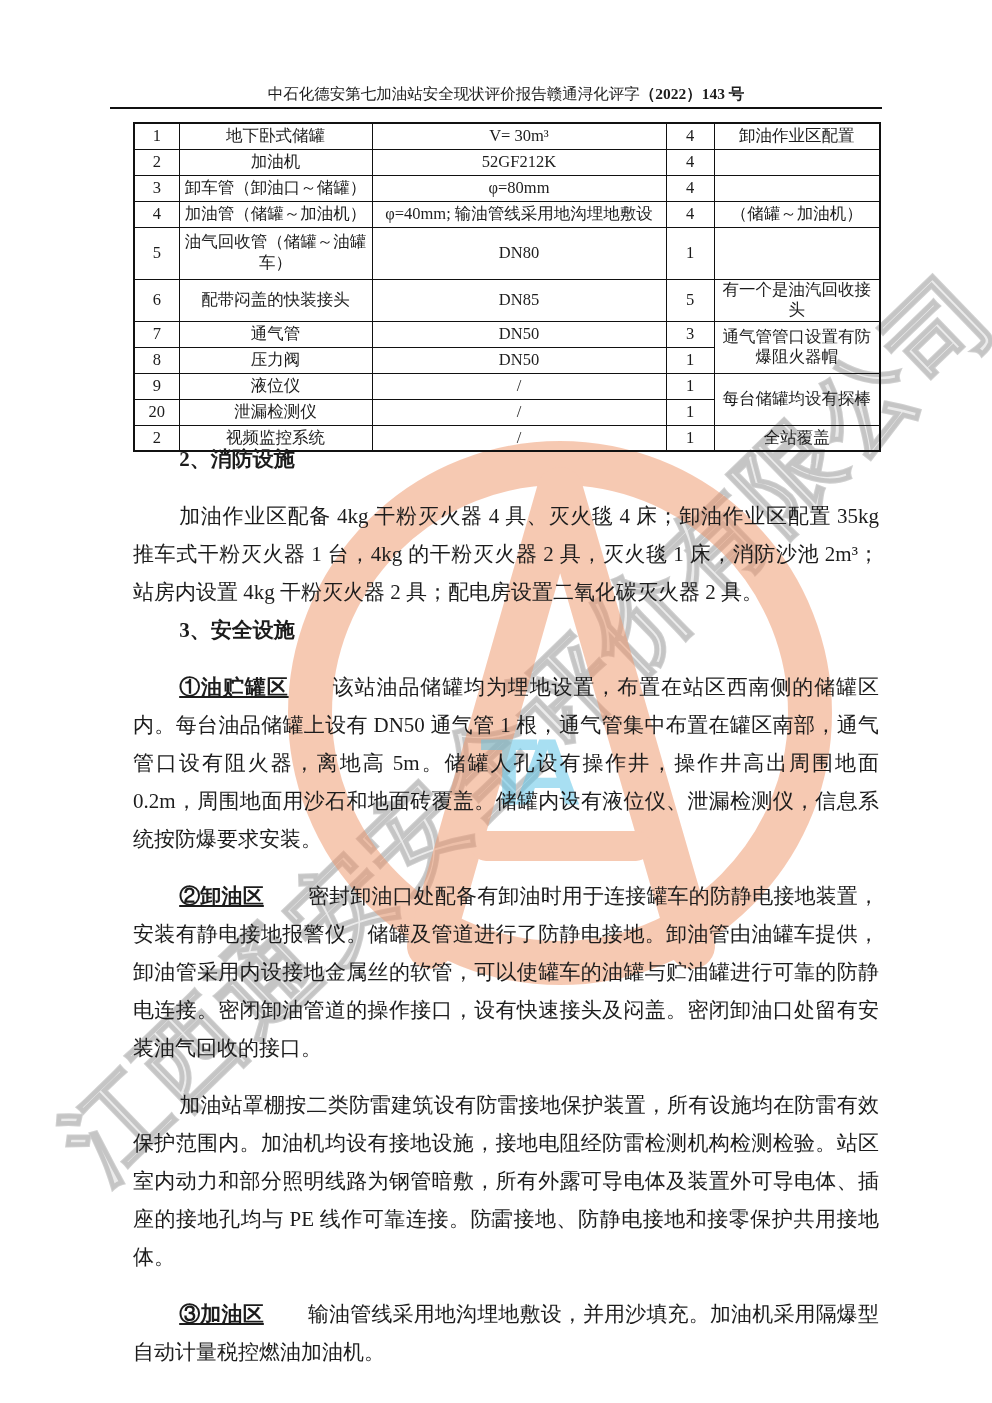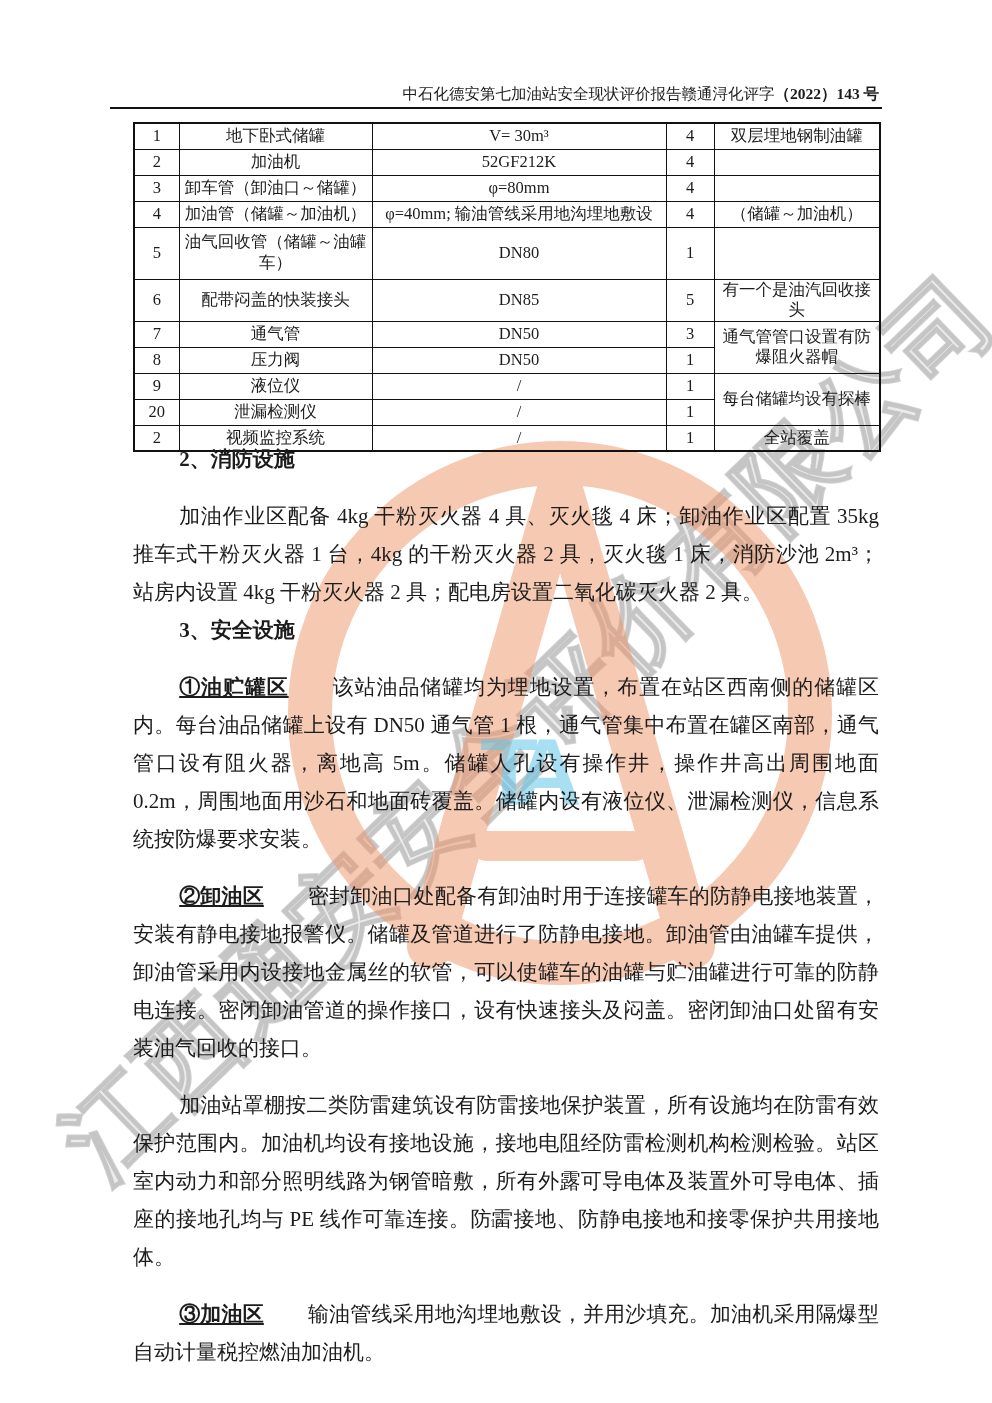--- a/index.html
+++ b/index.html
@@ -31,21 +31,21 @@
     transform:rotate(-44deg); white-space:nowrap;
     font-family:"Liberation Sans","DejaVu Sans",sans-serif;
     font-size:100px; font-weight:bold; letter-spacing:4px;
     color:rgba(165,165,165,.22);
     -webkit-text-stroke:2px rgba(150,150,150,.45);
   }
   
   .content { position:absolute; inset:0; z-index:1; }
   .hdr {
     position:absolute; left:133px; top:84px; width:746px;
-    display:flex; justify-content:flex-end; align-items:baseline;
+    display:flex; justify-content:center; align-items:baseline;
     font-size:15.5px;
   }
   .hdr .num b { font-weight:bold; }
   .hdr-rule { position:absolute; left:110px; top:107px; width:772px; height:2px; background:#111; }
 
   table.spec {
     position:absolute; left:133px; top:122px; width:746px;
     border-collapse:collapse; table-layout:fixed;
     font-size:16.5px; text-align:center;
   }
@@ -90,21 +90,21 @@
           <col style="width:294px">
           <col style="width:48px">
           <col style="width:166px">
         </colgroup>
       <tbody>
           <tr>
         <td>1</td>
         <td>地下卧式储罐</td>
         <td>V= 30m³</td>
         <td>4</td>
-        <td>双层埋地钢制油罐</td>
+        <td>卸油作业区配置</td>
       </tr>
       <tr>
         <td>2</td>
         <td>加油机</td>
         <td>52GF212K</td>
         <td>4</td>
         <td></td>
       </tr>
       <tr>
         <td>3</td>

